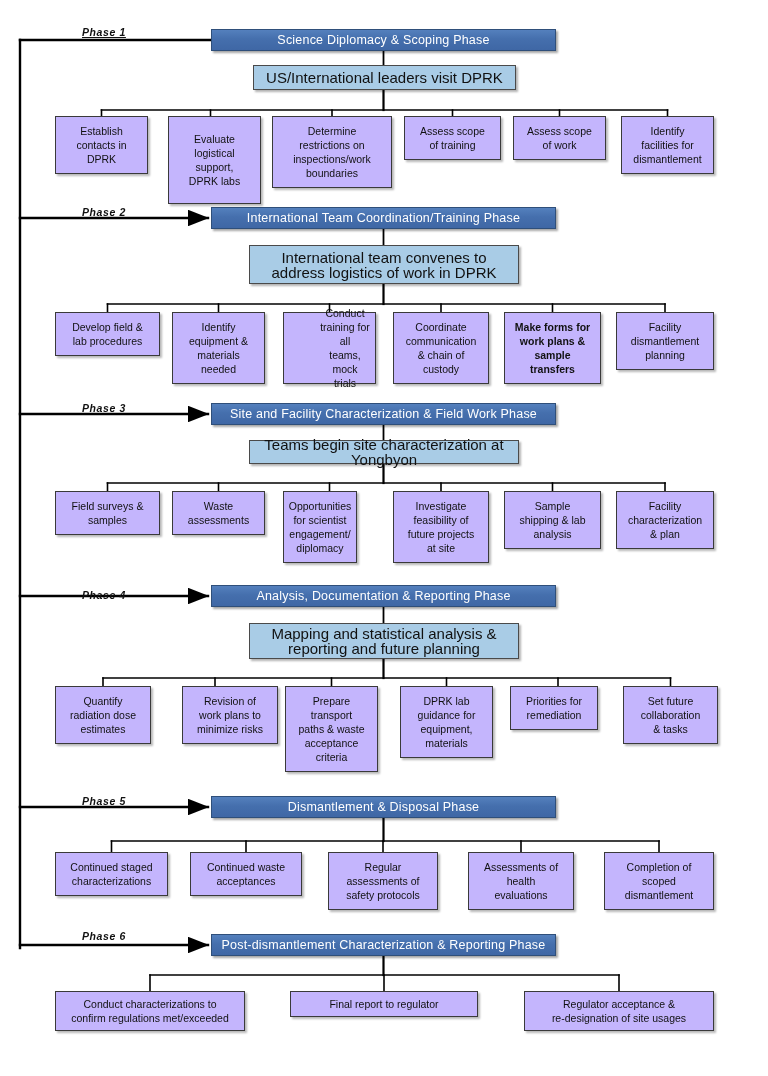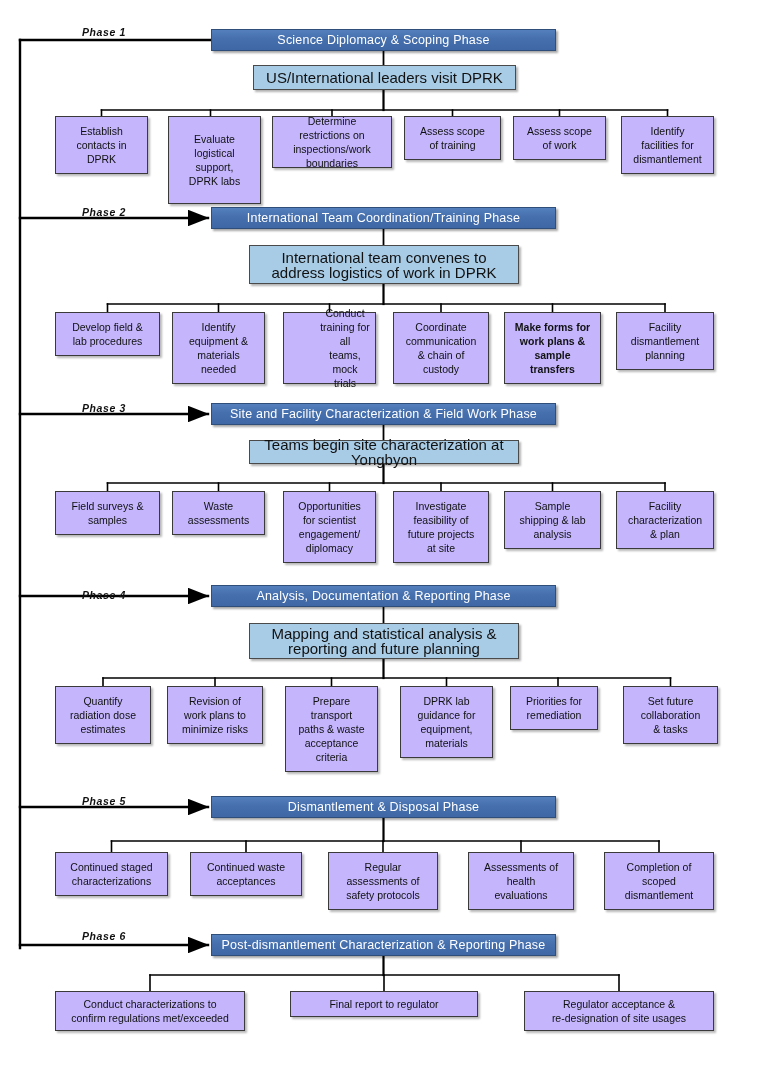--- a/index.html
+++ b/index.html
@@ -107,31 +107,31 @@
         <line x1="659" y1="841" x2="659" y2="852" stroke-width="1.6" stroke-linecap="square"></line>
         <line x1="20" y1="945" x2="208" y2="945" stroke-width="2.4" stroke-linecap="square" marker-end="url(#arrowhead)"></line>
         <line x1="383.5" y1="956" x2="383.5" y2="975" stroke-width="2.2" stroke-linecap="square"></line>
         <line x1="150" y1="975" x2="619" y2="975" stroke-width="1.6" stroke-linecap="square"></line>
         <line x1="150" y1="975" x2="150" y2="991" stroke-width="1.6" stroke-linecap="square"></line>
         <line x1="384" y1="975" x2="384" y2="991" stroke-width="1.6" stroke-linecap="square"></line>
         <line x1="619" y1="975" x2="619" y2="991" stroke-width="1.6" stroke-linecap="square"></line>
       </g>
   </svg>
   <div id="nodes">
-      <div class="phase-label" style="left:82px;top:26px;">Phase 1</div>
+      <div class="phase-label" style="left:82px;top:26px;text-decoration:underline;">Phase 1</div>
       <div class="phase-bar" style="left:211px;top:29px;width:345px;height:22px;">Science Diplomacy &amp; Scoping Phase</div>
       <div class="sub-box" style="left:253px;top:65px;width:263px;height:25px;">US/International  leaders visit DPRK</div>
       <div class="leaf" style="left:55px;top:116px;width:93px;height:58px;">Establish
 contacts in
 DPRK</div>
       <div class="leaf" style="left:168px;top:116px;width:93px;height:88px;">Evaluate
 logistical
 support,
 DPRK labs</div>
-      <div class="leaf" style="left:272px;top:116px;width:120px;height:52px;">Determine
+      <div class="leaf" style="left:272px;top:116px;width:120px;height:72px;">Determine
 restrictions on
 inspections/work
 boundaries</div>
       <div class="leaf" style="left:404px;top:116px;width:97px;height:44px;">Assess scope
 of training</div>
       <div class="leaf" style="left:513px;top:116px;width:93px;height:44px;">Assess scope
 of work</div>
       <div class="leaf" style="left:621px;top:116px;width:93px;height:58px;">Identify
 facilities for
 dismantlement</div>
@@ -159,41 +159,41 @@
       <div class="leaf" style="left:616px;top:312px;width:98px;height:58px;">Facility
 dismantlement
 planning</div>
       <div class="phase-label" style="left:82px;top:402px;">Phase 3</div>
       <div class="phase-bar" style="left:211px;top:403px;width:345px;height:22px;">Site and Facility Characterization  &amp; Field Work Phase</div>
       <div class="sub-box" style="left:249px;top:440px;width:270px;height:24px;">Teams begin site characterization at Yongbyon</div>
       <div class="leaf" style="left:55px;top:491px;width:105px;height:44px;">Field surveys &amp;
 samples</div>
       <div class="leaf" style="left:172px;top:491px;width:93px;height:44px;">Waste
 assessments</div>
-      <div class="leaf" style="left:283px;top:491px;width:93px;height:72px;">Opportunities
+      <div class="leaf" style="left:283px;top:491px;width:74px;height:72px;">Opportunities
 for scientist
 engagement/
 diplomacy</div>
       <div class="leaf" style="left:393px;top:491px;width:96px;height:72px;">Investigate
 feasibility of
 future projects
 at site</div>
       <div class="leaf" style="left:504px;top:491px;width:97px;height:58px;">Sample
 shipping &amp; lab
 analysis</div>
       <div class="leaf" style="left:616px;top:491px;width:98px;height:58px;">Facility
 characterization
 &amp; plan</div>
       <div class="phase-label" style="left:82px;top:589px;">Phase 4</div>
       <div class="phase-bar" style="left:211px;top:585px;width:345px;height:22px;">Analysis, Documentation &amp; Reporting Phase</div>
       <div class="sub-box" style="left:249px;top:623px;width:270px;height:36px;">Mapping and statistical analysis &amp; reporting and future planning</div>
       <div class="leaf" style="left:55px;top:686px;width:96px;height:58px;">Quantify
 radiation dose
 estimates</div>
-      <div class="leaf" style="left:167px;top:686px;width:96px;height:58px;">Revision of
+      <div class="leaf" style="left:182px;top:686px;width:96px;height:58px;">Revision of
 work plans to
 minimize risks</div>
       <div class="leaf" style="left:285px;top:686px;width:93px;height:86px;">Prepare
 transport
 paths &amp; waste
 acceptance
 criteria</div>
       <div class="leaf" style="left:400px;top:686px;width:93px;height:72px;">DPRK lab
 guidance for
 equipment,

